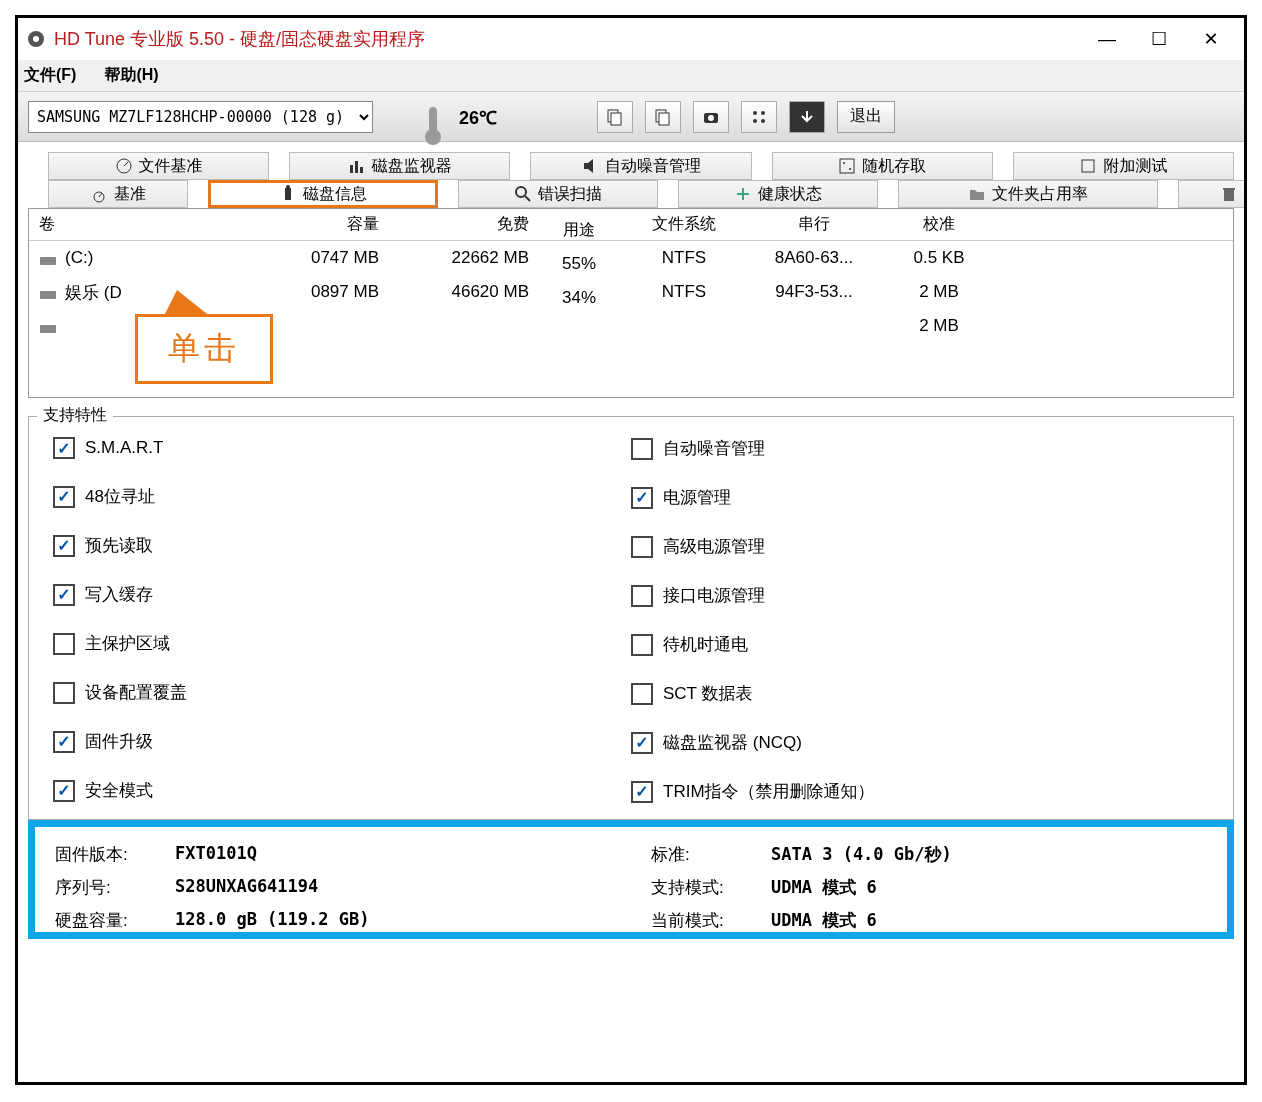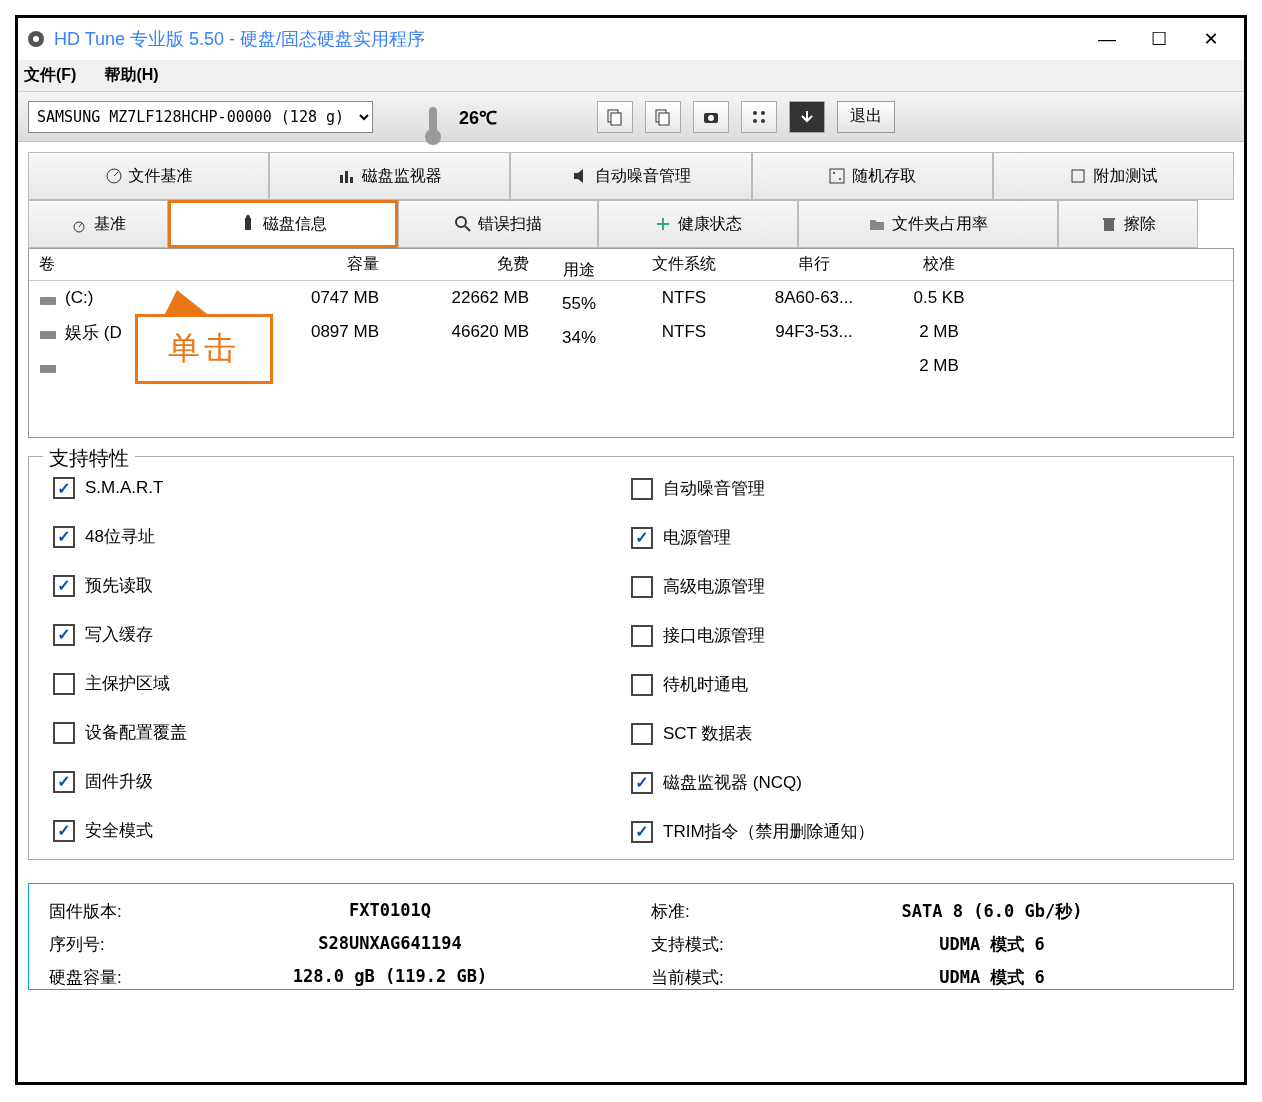--- a/index.html
+++ b/index.html
@@ -20,21 +20,21 @@
   }
   
   .titlebar {
     height: 42px;
     display: flex;
     align-items: center;
     padding: 0 8px;
     background: #fff;
   }
   .titlebar .app-icon { width: 20px; height: 20px; margin-right: 8px; }
-  .titlebar .title { flex: 1; font-size: 18px; color: #3b82f6; }
+  .titlebar .title { flex: 1; font-size: 18px; color: #b91c1c; }
   .titlebar .winbtn {
     width: 50px; height: 32px;
     display: flex; align-items: center; justify-content: center;
     font-size: 18px; margin-left: 2px; cursor: default;
   }
   
   .menubar {
     height: 32px;
     background: #f0f0f0;
     display: flex; align-items: center;
@@ -69,25 +69,25 @@
   .toolbar .exitbtn {
     height: 32px; padding: 0 12px;
     border: 1px solid #999; background: linear-gradient(#fff,#e2e2e2);
     font-size: 16px; 
   }
   
   .main { flex: 1; padding: 10px 10px 0 10px; display:flex; flex-direction:column; overflow:hidden;}
   .tabs { display:flex; flex-direction:column; }
   .tabrow { display:flex; }
   .tab {
-    flex: 1; height: 48px;
+    flex: 1; height: 28px;
     border: 1px solid #bbb;
     background: linear-gradient(#f7f7f7,#e8e8e8);
     display:flex; align-items:center; justify-content:center; gap:6px;
-    font-size: 16px; position:relative;
+    font-size: 16px; position:relative;margin-left:20px;
   }
   .tab.sel {
     background: #fff; border: 3px solid #e87817;
     z-index: 5;
   }
   .tab .ticon { width: 18px; height: 18px; }
   .tab.row1 { flex:1; }
   .tab.r2a { flex: 0 0 140px; }
   .tab.r2b { flex: 0 0 230px; }
   .tab.r2c { flex: 0 0 200px; }
@@ -125,45 +125,45 @@
   .vol-row { display:flex; height: 34px; align-items:center; font-size: 17px;}
   .vol-row .drvicon { width: 18px; height: 14px; display:inline-block; margin-right: 8px; vertical-align:middle;}
   
   .features-box {
     margin-top: 18px;
     border: 1px solid #aaa;
     position:relative;
     padding: 20px 24px 16px 24px;
   }
   .features-box .legend {
-    position:absolute; top: -12px; left: 14px;
-    background: #fff; padding: 0 6px; font-size: 20px;
+    position:absolute; top: -12px; left: 8px;
+    background: #fff; padding: 0 6px; font-size: 16px;
   }
   .features-grid {
     display:flex;
   }
   .fcol { flex: 1; display:flex; flex-direction:column; gap: 26px; }
   .feat { display:flex; align-items:center; gap: 10px; font-size: 17px; }
   .feat .cb {
     width: 22px; height: 22px; border: 2px solid #444; display:inline-flex;
     align-items:center; justify-content:center; color:#0066cc; font-size:16px; font-weight:bold;
   }
   .feat .cb.chk::before { content:"✓"; color:#0055aa; }
   
   .details {
-    margin-top: 23px;
-    border: 1px solid #0ea5e9;
+    margin-top: 0;
+    border: 7px solid #0ea5e9;
     padding: 16px 20px 0 20px;
     display:flex; gap: 40px;
     font-size: 17px;
   }
   .dcol { flex:1; display:flex; flex-direction:column; gap: 10px; }
   .drow { display:flex; }
   .drow .lbl { flex: 0 0 120px; }
-  .drow .val { flex: 1; text-align: center; font-family: "SimHei","Microsoft YaHei",monospace; font-weight:bold;}
+  .drow .val { flex: 1; text-align: left; font-family: "SimHei","Microsoft YaHei",monospace; font-weight:bold;}
 </style>
 </head>
 <body>
 
 <div class="window">
 
   <div class="titlebar">
     <span class="app-icon">
       <svg viewBox="0 0 20 20">
           <circle cx="10" cy="10" r="8" fill="#555"></circle>
@@ -443,21 +443,21 @@
             <span class="val">S28UNXAG641194</span>
           </div>
           <div class="drow">
             <span class="lbl">硬盘容量:</span>
             <span class="val">128.0 gB (119.2 GB)</span>
           </div>
         </div>
       <div class="dcol" id="dcol-right">
           <div class="drow">
             <span class="lbl">标准:</span>
-            <span class="val">SATA 8 (6.0 Gb/秒)</span>
+            <span class="val">SATA 3 (4.0 Gb/秒)</span>
           </div>
           <div class="drow">
             <span class="lbl">支持模式:</span>
             <span class="val">UDMA 模式 6</span>
           </div>
           <div class="drow">
             <span class="lbl">当前模式:</span>
             <span class="val">UDMA 模式 6</span>
           </div>
         </div>

